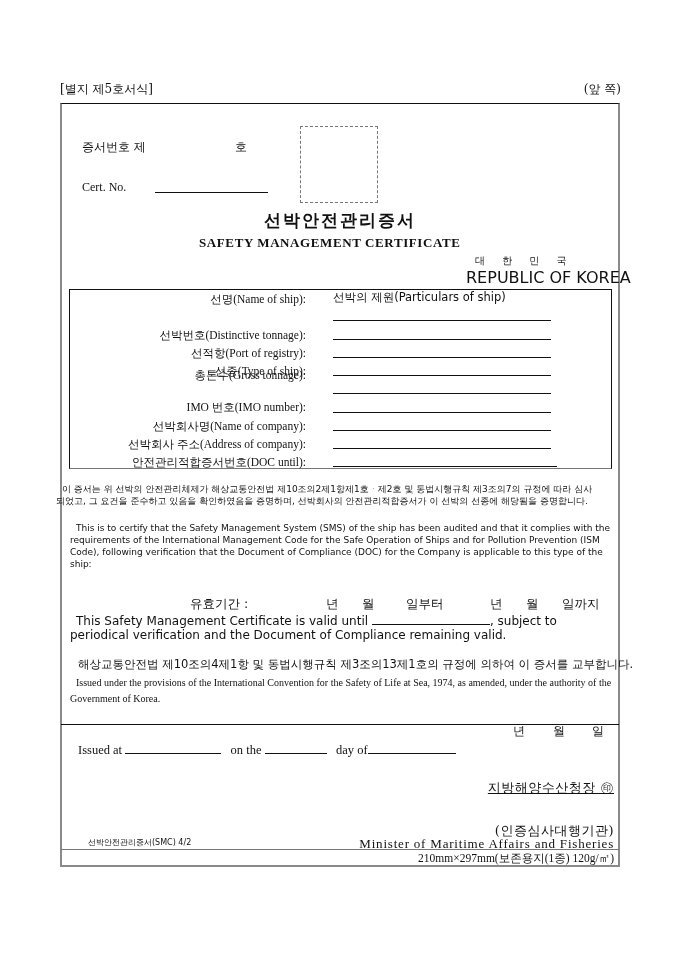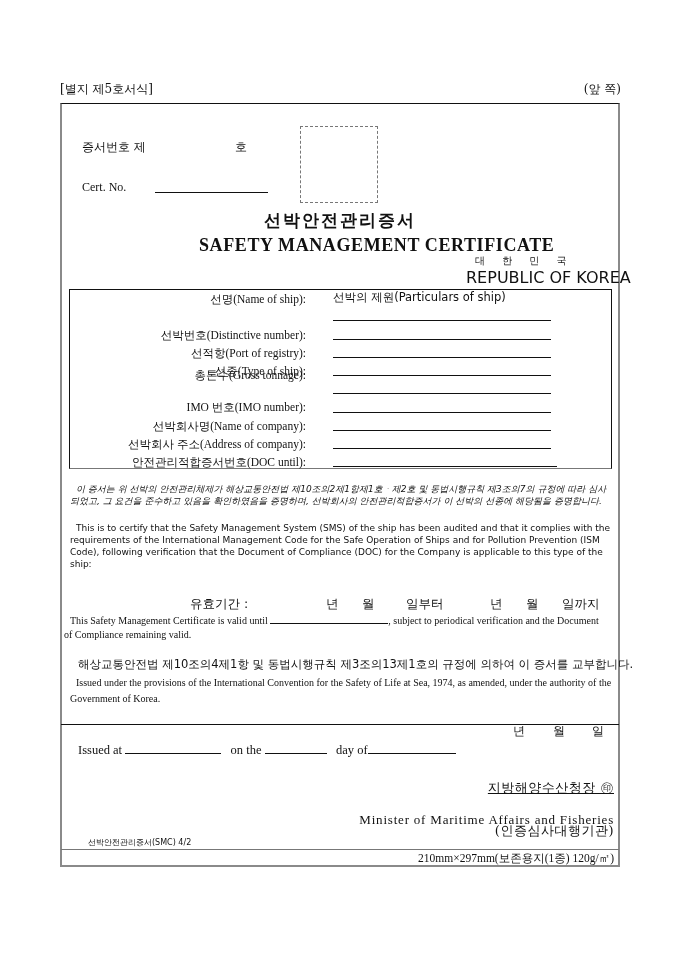--- a/index.html
+++ b/index.html
@@ -27,56 +27,56 @@
     #cert-no-ko .ho { position: absolute; left: 153px; top: 0; }
     #cert-no-en { left: 82px; top: 180px; font-size: 12px; }
     #cert-no-line { left: 155px; top: 192px; width: 113px; border-bottom: 1px solid #111; }
 
     #photo-box {
       position: absolute; left: 300px; top: 126px; width: 78px; height: 77px;
       border: 1px dashed #777; box-sizing: border-box;
     }
 
     #title-ko { left: 0; width: 680px; text-align: center; top: 209px; font-size: 17px; font-weight: bold; letter-spacing: 2px; }
-    #title-en { left: 199px; top: 235px; font-size: 18px; font-weight: bold; letter-spacing: 0.6px; }
+    #title-en { left: 199px; top: 235px; font-size: 13px; font-weight: bold; letter-spacing: 0.6px; }
     #country-ko { left: 475px; top: 254px; font-size: 10px; word-spacing: 14px; }
     #country-en { left: 466px; top: 268px; font-size: 16px; }
 
     
     #particulars-box {
       position: absolute; left: 69px; top: 289px; width: 543px; height: 180px;
       border-top: 1px solid #111; border-left: 1px solid #111; border-right: 1px solid #111;
       border-bottom: 1px solid #777; box-sizing: border-box;
     }
     #particulars-head { left: 333px; top: 290px; font-size: 11.5px; }
     .p-label { position: absolute; right: 374px; font-size: 11.5px; white-space: nowrap; }
     .p-line { position: absolute; left: 333px; width: 218px; border-bottom: 1px solid #111; }
 
     
     .body-small { font-size: 9px; line-height: 12px; }
-    #para-ko { left: 70px; top: 483px; width: 545px; white-space: normal; font-style: italic; }
+    #para-ko { left: 56px; top: 483px; width: 545px; white-space: normal; }
     #para-en { left: 70px; top: 522px; width: 545px; white-space: normal; }
     .indent { display: inline-block; width: 6px; }
 
     #validity-ko { left: 190px; top: 596px; font-size: 12.5px; }
     #validity-ko span { position: absolute; top: 0; }
-    #validity-en { left: 64px; top: 614px; width: 545px; font-size: 10px; line-height: 14px; white-space: normal; font-family: Liberation Serif, serif; }
+    #validity-en { left: 70px; top: 614px; width: 545px; font-size: 12px; line-height: 14px; white-space: normal; }
     #valid-line { display: inline-block; width: 118px; border-bottom: 1px solid #111; vertical-align: baseline; }
 
     #issued-ko { left: 78px; top: 657px; font-size: 11.5px; }
     #issued-en { left: 70px; top: 675px; width: 545px; font-size: 10px; line-height: 16px; white-space: normal; }
 
     #divider-1 { position: absolute; left: 61px; top: 724px; width: 558px; border-top: 1px solid #111; }
 
     #date-ko { top: 723px; font-size: 12px; }
     #issued-line { left: 78px; top: 743px; font-size: 12.5px; }
     .blank { display: inline-block; border-bottom: 1px solid #111; vertical-align: baseline; }
 
     #authority-ko { right: 66px; top: 779px; font-size: 13px; letter-spacing: 0.5px; text-decoration: underline; }
-    #authority-en { right: 66px; top: 812px; font-size: 13px; letter-spacing: 0.8px; }
+    #authority-en { right: 66px; top: 836px; font-size: 13px; letter-spacing: 0.8px; }
     #authority-note { right: 66px; top: 822px; font-size: 13px; letter-spacing: 0.5px; }
 
     #form-code { left: 88px; top: 837px; font-size: 8px; }
     #divider-2 { position: absolute; left: 61px; top: 849px; width: 558px; border-top: 1px solid #777; }
     #paper-spec { right: 66px; top: 851px; font-size: 11.5px; }
   </style>
 </head>
 <body>
 
 <div class="abs" id="form-label">[별지 제5호서식]</div>
@@ -98,21 +98,21 @@
 <div class="abs sans" id="country-ko">대 한 민 국</div>
 <div class="abs sans" id="country-en">REPUBLIC OF KOREA</div>
 
 <div id="particulars-box"></div>
 <div class="abs sans" id="particulars-head">선박의 제원(Particulars of ship)</div>
 
 <div id="particulars-rows">
   <div class="p-label serif" style="top:292px">선명(Name of ship):</div>
   <div class="p-line" style="top:320px"></div>
 
-  <div class="p-label serif" style="top:328px">선박번호(Distinctive number):</div>
+  <div class="p-label serif" style="top:328px">선박번호(Distinctive tonnage):</div>
   <div class="p-line" style="top:339px"></div>
 
   <div class="p-label serif" style="top:346px">선적항(Port of registry):</div>
   <div class="p-line" style="top:357px"></div>
 
   <div class="p-label serif" style="top:364px">선종(Type of ship):</div>
   <div class="p-line" style="top:375px"></div>
 
   <div class="p-label serif" style="top:368px">총톤수(Gross tonnage):</div>
   <div class="p-line" style="top:393px"></div>

